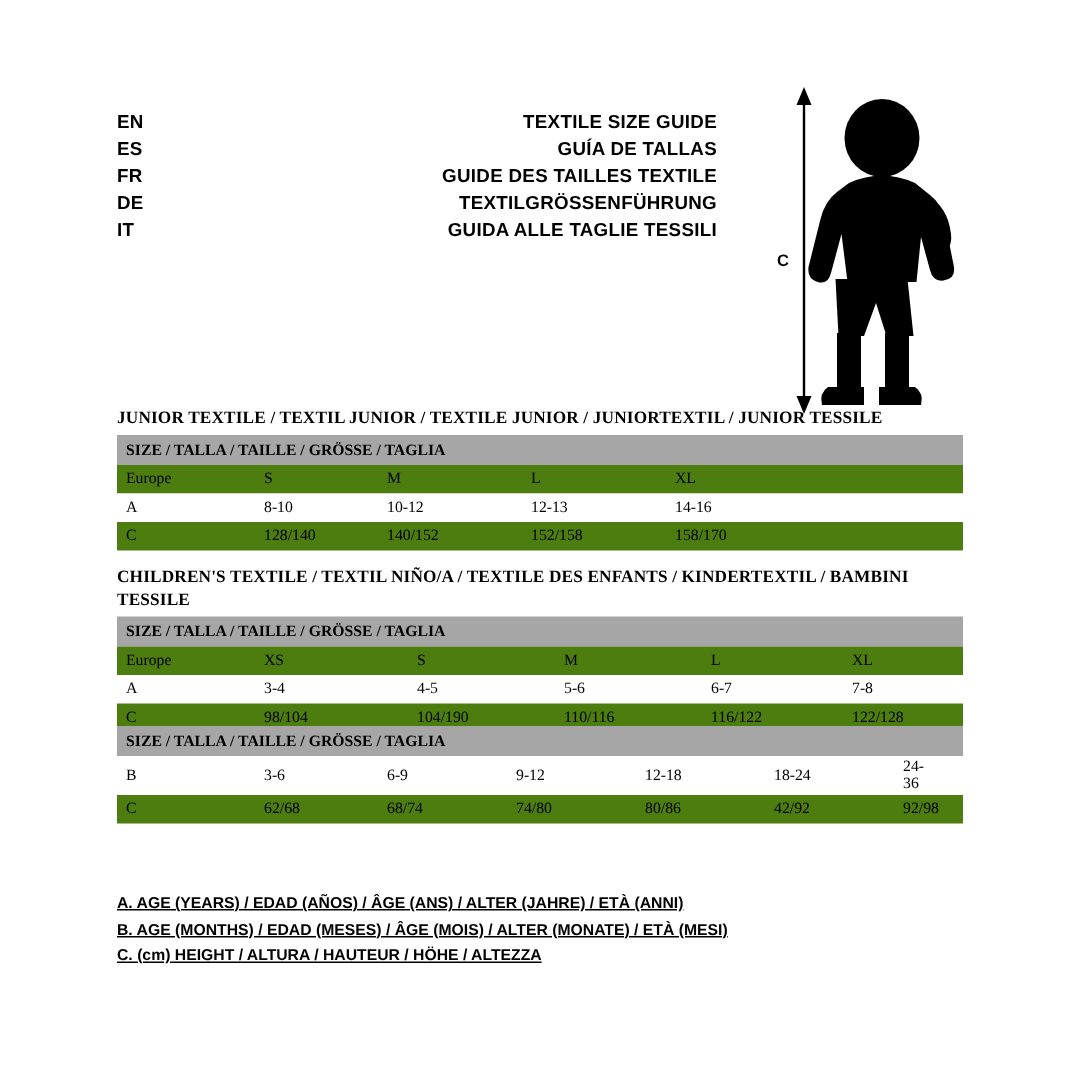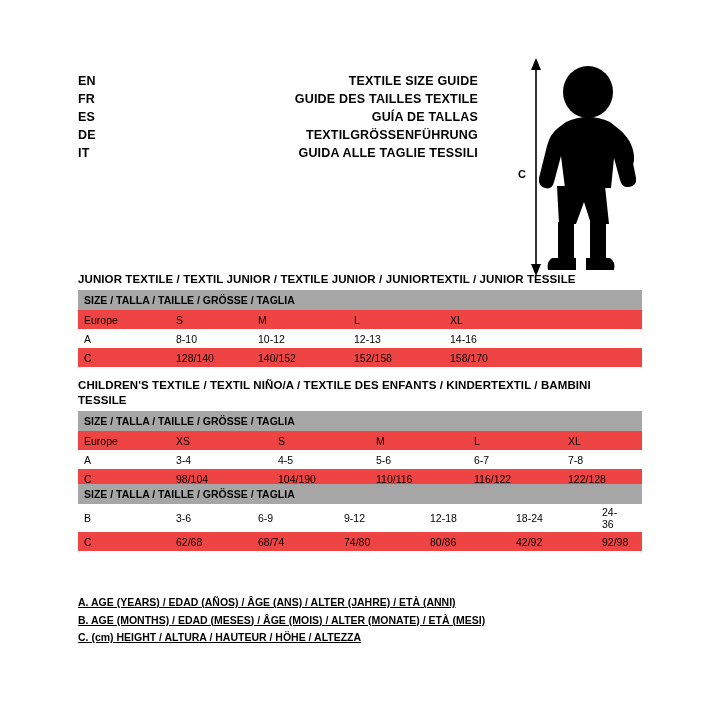--- a/index.html
+++ b/index.html
@@ -64,20 +64,21 @@
     top: 116px;
     font-size: 11px;
     font-weight: bold;
   }
 
   
   .section {
     position: absolute;
     left: 78px;
     width: 564px;
+    font-family: Liberation Serif, serif;
   }
   .section-title {
     font-size: 11.5px;
     font-weight: bold;
     line-height: 15px;
     margin-bottom: 3px;
     letter-spacing: 0.1px;
   }
   table.size-table {
     border-collapse: collapse;
@@ -91,21 +92,21 @@
     height: 15px;
   }
   tr.head-row td {
     background: #a6a6a6;
     color: #000;
     font-weight: bold;
     font-size: 10.5px;
     height: 16px;
   }
   tr.band td {
-    background: #ef4444;
+    background: #4d7c0f;
   }
   tr.plain td {
     background: #ffffff;
   }
   .row-key {
     font-weight: normal;
   }
 
   
   .notes {
@@ -124,26 +125,26 @@
 <body>
 
 <div class="page">
 
   <div class="lang-block">
     <div class="lang-row">
       <span class="lang-code">EN</span>
       <span class="lang-text">TEXTILE SIZE GUIDE</span>
     </div>
     <div class="lang-row">
+      <span class="lang-code">ES</span>
+      <span class="lang-text">GUÍA DE TALLAS</span>
+    </div>
+    <div class="lang-row">
       <span class="lang-code">FR</span>
       <span class="lang-text">GUIDE DES TAILLES TEXTILE</span>
-    </div>
-    <div class="lang-row">
-      <span class="lang-code">ES</span>
-      <span class="lang-text">GUÍA DE TALLAS</span>
     </div>
     <div class="lang-row">
       <span class="lang-code">DE</span>
       <span class="lang-text">TEXTILGRÖSSENFÜHRUNG</span>
     </div>
     <div class="lang-row">
       <span class="lang-code">IT</span>
       <span class="lang-text">GUIDA ALLE TAGLIE TESSILI</span>
     </div>
   </div>

